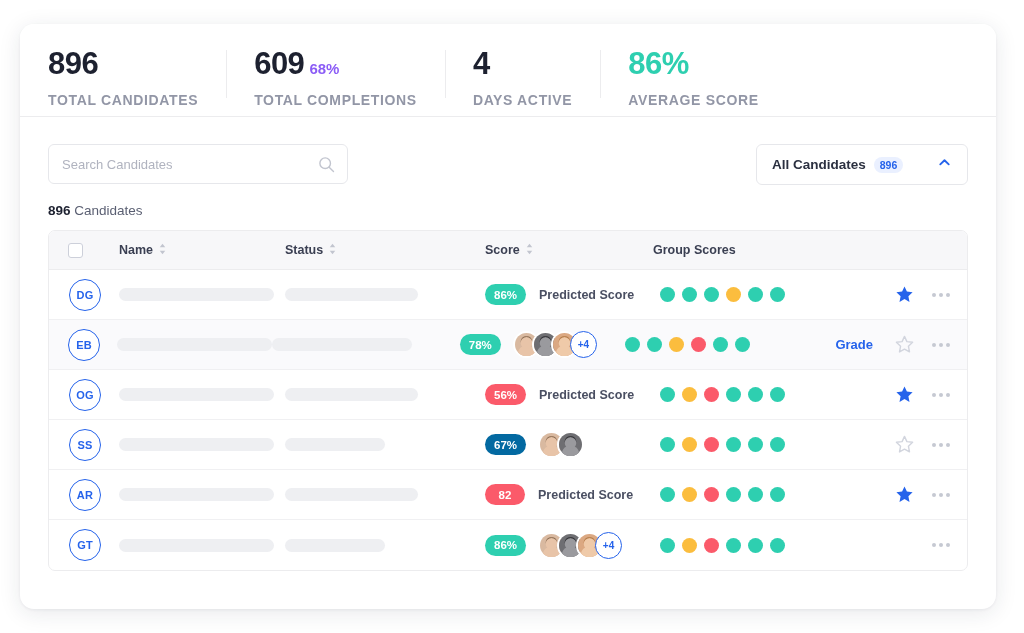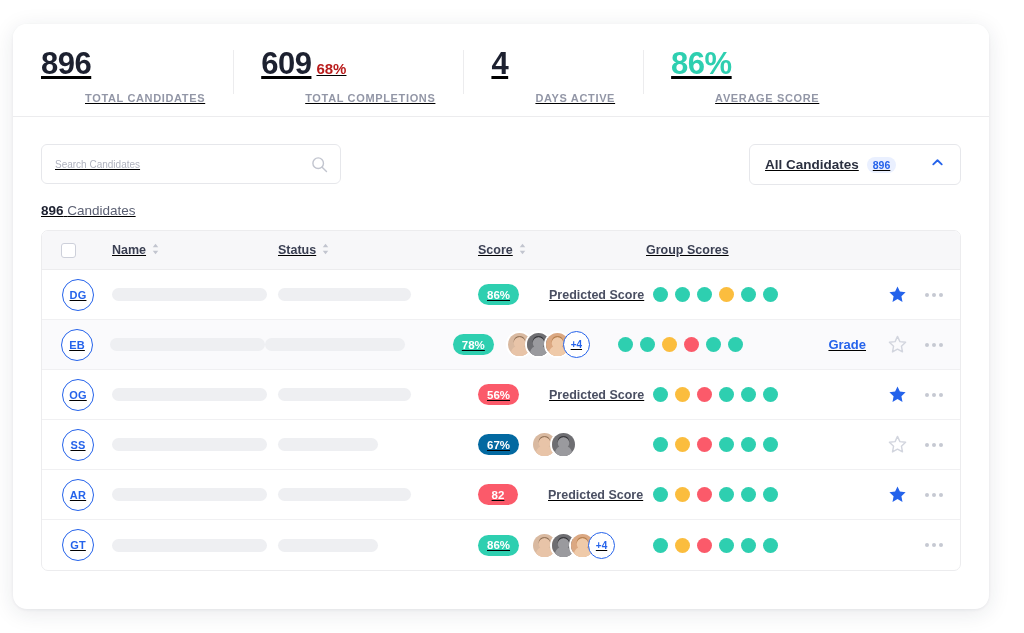--- a/index.html
+++ b/index.html
@@ -16,30 +16,29 @@
     position: relative;
     width: 1024px;
     height: 633px;
     background: #ffffff;
     overflow: hidden;
   }
 
   
   .card {
     position: absolute;
-    left: 13px;
+    left: 20px;
     top: 24px;
     width: 976px;
     height: 585px;
     background: #ffffff;
     border-radius: 14px;
     box-shadow: 0 4px 22px rgba(30, 35, 60, 0.10),
                 0 1px 3px rgba(30, 35, 60, 0.06);
     overflow: hidden;
-    text-decoration: underline;
   }
 
   
   .stats {
     display: flex;
     align-items: flex-start;
     height: 93px;
     padding: 24px 0 0 0;
     border-bottom: 1px solid #ececee;
     background: #ffffff;
@@ -69,38 +68,37 @@
   .stat-num {
     font-size: 31px;
     font-weight: 700;
     color: #1d2130;
     letter-spacing: -0.5px;
   }
   .stat-num.accent { color: #2ecfb0; }
   .stat-sub {
     font-size: 15px;
     font-weight: 700;
-    color: #b91c1c;
+    color: #8b5cf6;
     margin-left: 5px;
   }
   .stat-suffix {
     font-size: 13.5px;
     font-weight: 700;
     color: #3c4050;
     margin-left: 5px;
   }
   .stat-label {
     margin-top: 13px;
-    font-size: 11px;
+    font-size: 14px;
     font-weight: 700;
     letter-spacing: 0.65px;
     color: #9296a6;
     text-transform: uppercase;
     white-space: nowrap;
-    margin-left: 44px;
   }
 
   
   .toolbar {
     position: relative;
     padding: 27px 28px 0 28px;
     display: flex;
     align-items: flex-start;
     justify-content: space-between;
   }
@@ -112,21 +110,21 @@
     border-radius: 6px;
     background: #ffffff;
     display: flex;
     align-items: center;
   }
   .search-input {
     border: 0;
     outline: 0;
     background: transparent;
     font-family: "Liberation Sans", sans-serif;
-    font-size: 10px;
+    font-size: 13px;
     color: #3c4050;
     padding: 0 38px 0 13px;
     width: 100%;
     height: 100%;
   }
   .search-input::placeholder { color: #b0b3bf; }
   .search-icon {
     position: absolute;
     right: 12px;
     top: 11px;
@@ -250,21 +248,21 @@
     display: inline-flex;
     align-items: center;
     justify-content: center;
     padding: 0 9px;
   }
   .pill-green  { background: #2ecfb0; }
   .pill-amber  { background: #0369a1; }
   .pill-red    { background: #fb5a6a; }
 
   .predicted {
-    margin-left: 30px;
+    margin-left: 13px;
     font-size: 12.5px;
     font-weight: 700;
     color: #4a4f62;
     white-space: nowrap;
   }
 
   .avatar-stack {
     display: flex;
     align-items: center;
     margin-left: 12px;

